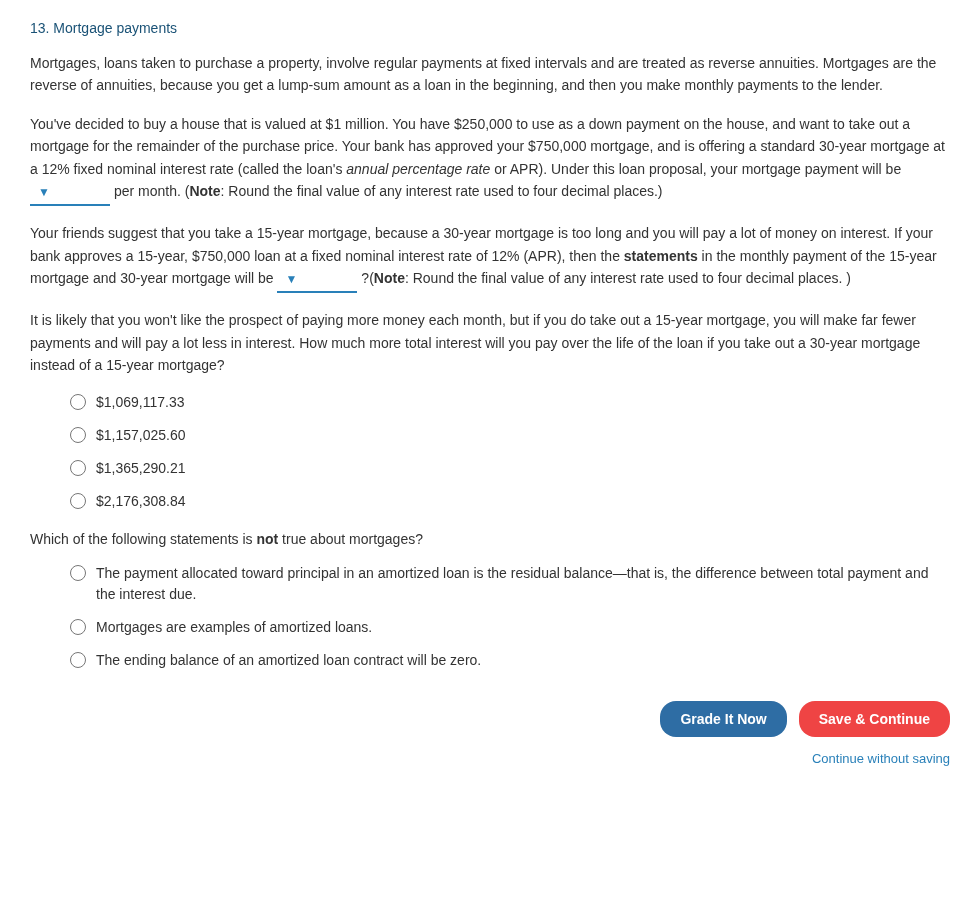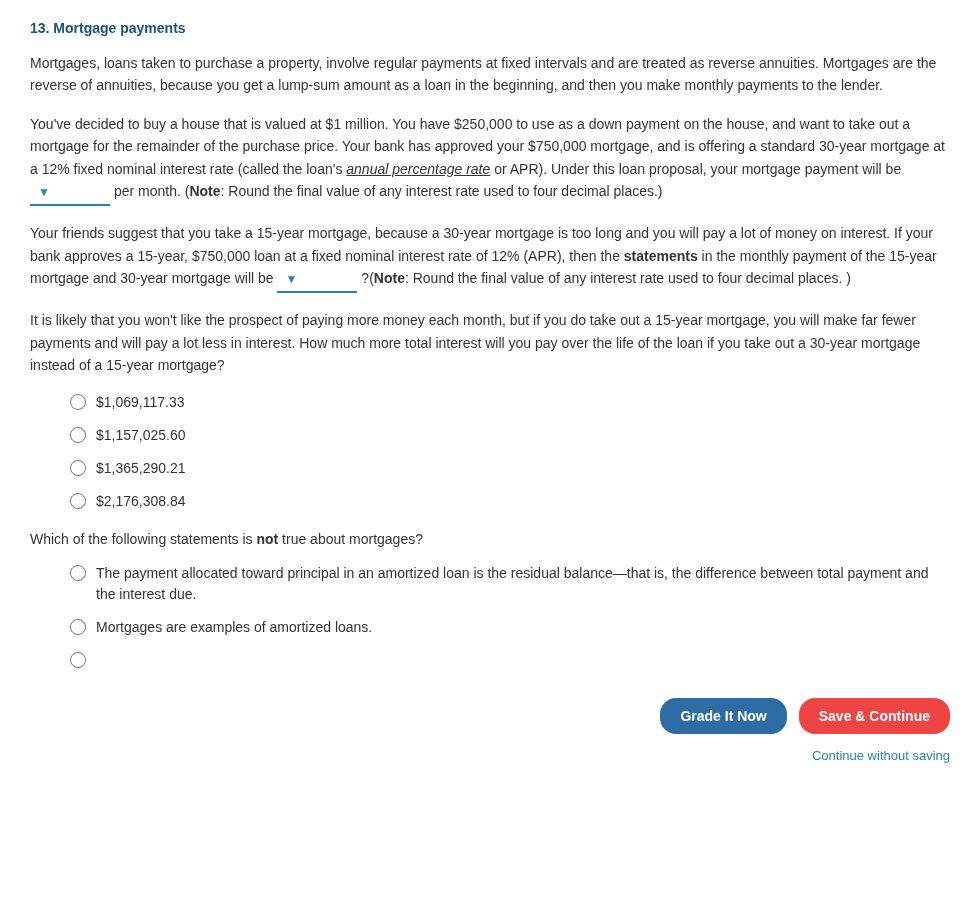--- a/index.html
+++ b/index.html
@@ -7,21 +7,21 @@
       font-family: Arial, sans-serif;
       font-size: 14px;
       color: #333;
       background: #fff;
       width: 980px;
       min-height: 902px;
       padding: 20px 30px;
     }
     .question-title {
       color: #1a5276;
-      font-weight: bold;
+      font-weight: normal;
       font-size: 14px;
       margin-bottom: 16px;
     }
     .paragraph {
       line-height: 1.6;
       margin-bottom: 16px;
     }
     .inline-dropdown {
       display: inline-flex;
       align-items: center;
@@ -51,21 +51,21 @@
       width: 16px;
       height: 16px;
       flex-shrink: 0;
       cursor: pointer;
       accent-color: #555;
     }
     .radio-label {
       line-height: 1.5;
     }
     .bold { font-weight: bold; }
-    .italic { font-style: italic; text-decoration: underline; }
+    .italic { font-style: italic; }
     .section-label {
       margin-bottom: 12px;
       line-height: 1.6;
     }
     .btn {
       padding: 10px 20px;
       border: none;
       border-radius: 16px;
       font-size: 14px;
       font-weight: bold;
@@ -141,20 +141,21 @@
   <label class="radio-option">
     <input type="radio" name="statement_options" style="">
     <span class="radio-label">The payment allocated toward principal in an amortized loan is the residual balance—that is, the difference between total payment and the interest due.</span>
   </label>
   <label class="radio-option">
     <input type="radio" name="statement_options" style="">
     <span class="radio-label">Mortgages are examples of amortized loans.</span>
   </label>
   <label class="radio-option">
     <input type="radio" name="statement_options" style="">
+    <span class="radio-label">The ending balance of an amortized loan contract will be zero.</span>
   </label>
 </div>
 
 <div style="display:flex; justify-content:flex-end; align-items:flex-start; margin-top:30px;">
   <div style="display:flex; flex-direction:column; align-items:flex-end; gap:8px;">
     <div style="display:flex; gap:12px;">
       <button class="btn btn-grade">Grade It Now</button>
       <button class="btn btn-save">Save &amp; Continue</button>
     </div>
     <a class="continue-link">Continue without saving</a>

